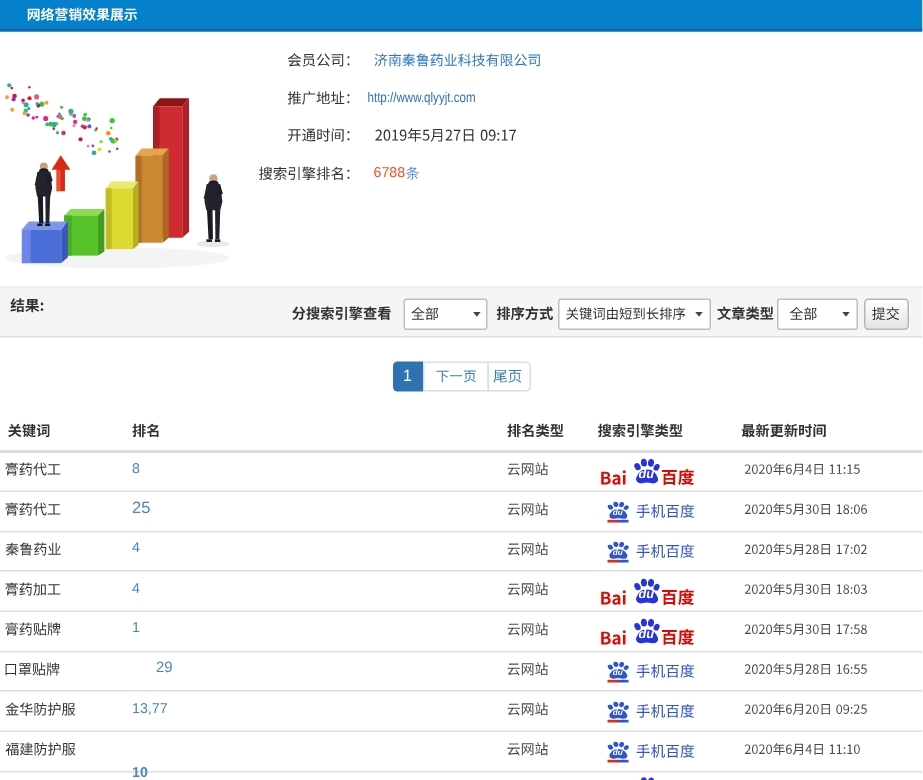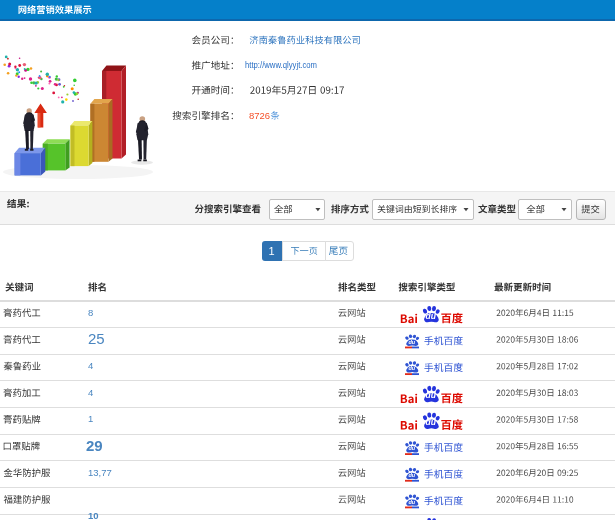--- a/index.html
+++ b/index.html
@@ -18,27 +18,27 @@
 <div class="a" style="left:0;top:299.5px;width:615px;height:2px;background:#dddddd"></div>
 <div class="a" style="left:0;top:327.0px;width:615px;height:1px;background:#dedede"></div>
 <div class="a" style="left:0;top:353.7px;width:615px;height:1px;background:#dedede"></div>
 <div class="a" style="left:0;top:380.3px;width:615px;height:1px;background:#dedede"></div>
 <div class="a" style="left:0;top:407.0px;width:615px;height:1px;background:#dedede"></div>
 <div class="a" style="left:0;top:433.6px;width:615px;height:1px;background:#dedede"></div>
 <div class="a" style="left:0;top:460.3px;width:615px;height:1px;background:#dedede"></div>
 <div class="a" style="left:0;top:487.0px;width:615px;height:1px;background:#dedede"></div>
 <div class="a" style="left:0;top:513.6px;width:615px;height:1px;background:#dedede"></div>
 <div class="a" style="left:245px;top:58.3px;height:14px;line-height:14px;font-size:9.3px;color:#2a6fc4;white-space:nowrap;transform:scaleX(0.83);transform-origin:0 50%">http://www.qlyyjt.com</div>
-<div class="a" style="left:249px;top:108.5px;height:14px;line-height:14px;font-size:9.5px;font-weight:normal;color:#f4502a;white-space:nowrap">8726</div>
+<div class="a" style="left:249px;top:108.5px;height:14px;line-height:14px;font-size:9.5px;font-weight:normal;color:#f4502a;white-space:nowrap">6788</div>
 <div class="a" style="left:88px;top:305.7px;height:14px;line-height:14px;font-size:9.5px;font-weight:normal;color:#4a86c0;white-space:nowrap">8</div>
-<div class="a" style="left:88px;top:332.36px;height:14px;line-height:14px;font-size:15px;font-weight:normal;color:#4a86c0;white-space:nowrap">25</div>
+<div class="a" style="left:88px;top:332.36px;height:14px;line-height:14px;font-size:11px;font-weight:normal;color:#4a86c0;white-space:nowrap">25</div>
 <div class="a" style="left:88px;top:359.02px;height:14px;line-height:14px;font-size:9.5px;font-weight:normal;color:#4a86c0;white-space:nowrap">4</div>
 <div class="a" style="left:88px;top:385.68px;height:14px;line-height:14px;font-size:9.5px;font-weight:normal;color:#4a86c0;white-space:nowrap">4</div>
 <div class="a" style="left:88px;top:412.34px;height:14px;line-height:14px;font-size:9.5px;font-weight:normal;color:#4a86c0;white-space:nowrap">1</div>
-<div class="a" style="left:86px;top:439.0px;height:14px;line-height:14px;font-size:15px;font-weight:bold;color:#4a86c0;white-space:nowrap">29</div>
+<div class="a" style="left:104px;top:439.0px;height:14px;line-height:14px;font-size:10px;font-weight:normal;color:#4a86c0;white-space:nowrap">29</div>
 <div class="a" style="left:88px;top:465.65999999999997px;height:14px;line-height:14px;font-size:9.5px;font-weight:normal;color:#4a86c0;white-space:nowrap">13,77</div>
 <div class="a" style="left:88px;top:509px;height:14px;line-height:14px;font-size:9.5px;font-weight:bold;color:#4a86c0;white-space:nowrap">10</div>
 <svg class="a" style="left:0;top:0" width="615" height="520" viewBox="0 0 615 520">
     <defs>
       <g id="paw">
 <ellipse cx="3.2" cy="6.0" rx="2.0" ry="2.8" transform="rotate(-20 3.2 6.0)"></ellipse>
 <ellipse cx="7.5" cy="3.0" rx="2.0" ry="2.9" transform="rotate(-6 7.5 3.0)"></ellipse>
 <ellipse cx="12.2" cy="3.2" rx="2.0" ry="2.9" transform="rotate(7 12.2 3.2)"></ellipse>
 <ellipse cx="15.9" cy="6.5" rx="1.9" ry="2.6" transform="rotate(21 15.9 6.5)"></ellipse>
 <path d="M2.6 13.8 Q4.4 9.4 6.6 8.6 Q9.6 7.6 12.6 8.8 Q14.8 9.8 16.4 13.6 Q17.6 16.2 16.2 17.7 Q14.6 19.2 12.2 18.5 Q10.6 18 9.6 18 Q8.6 18 7.0 18.5 Q4.6 19.2 3.2 17.7 Q1.6 16.1 2.6 13.8 Z"></path>

